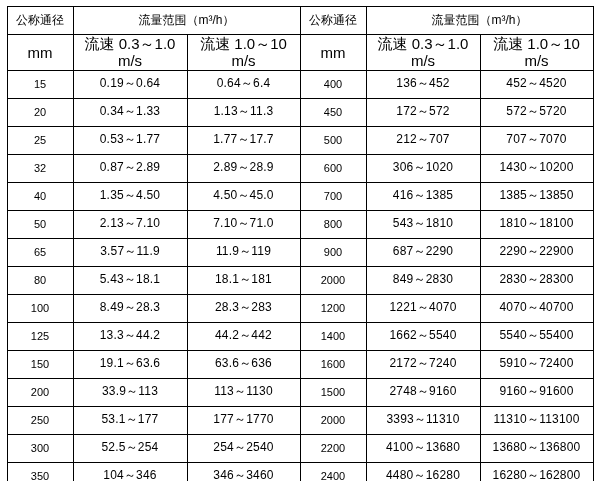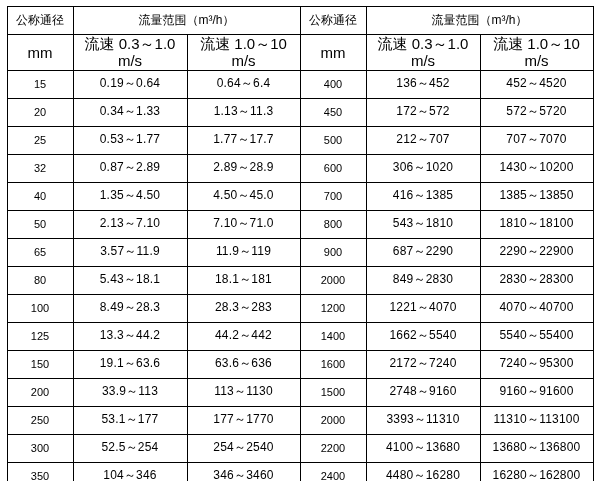--- a/index.html
+++ b/index.html
@@ -169,21 +169,21 @@
         <td class="dn-cell">1400</td>
         <td class="data-cell">1662～5540</td>
         <td class="data-cell">5540～55400</td>
       </tr>
       <tr>
         <td class="dn-cell">150</td>
         <td class="data-cell">19.1～63.6</td>
         <td class="data-cell">63.6～636</td>
         <td class="dn-cell">1600</td>
         <td class="data-cell">2172～7240</td>
-        <td class="data-cell">7240～95300</td>
+        <td class="data-cell">5910～72400</td>
       </tr>
       <tr>
         <td class="dn-cell">200</td>
         <td class="data-cell">33.9～113</td>
         <td class="data-cell">113～1130</td>
         <td class="dn-cell">1500</td>
         <td class="data-cell">2748～9160</td>
         <td class="data-cell">9160～91600</td>
       </tr>
       <tr>

